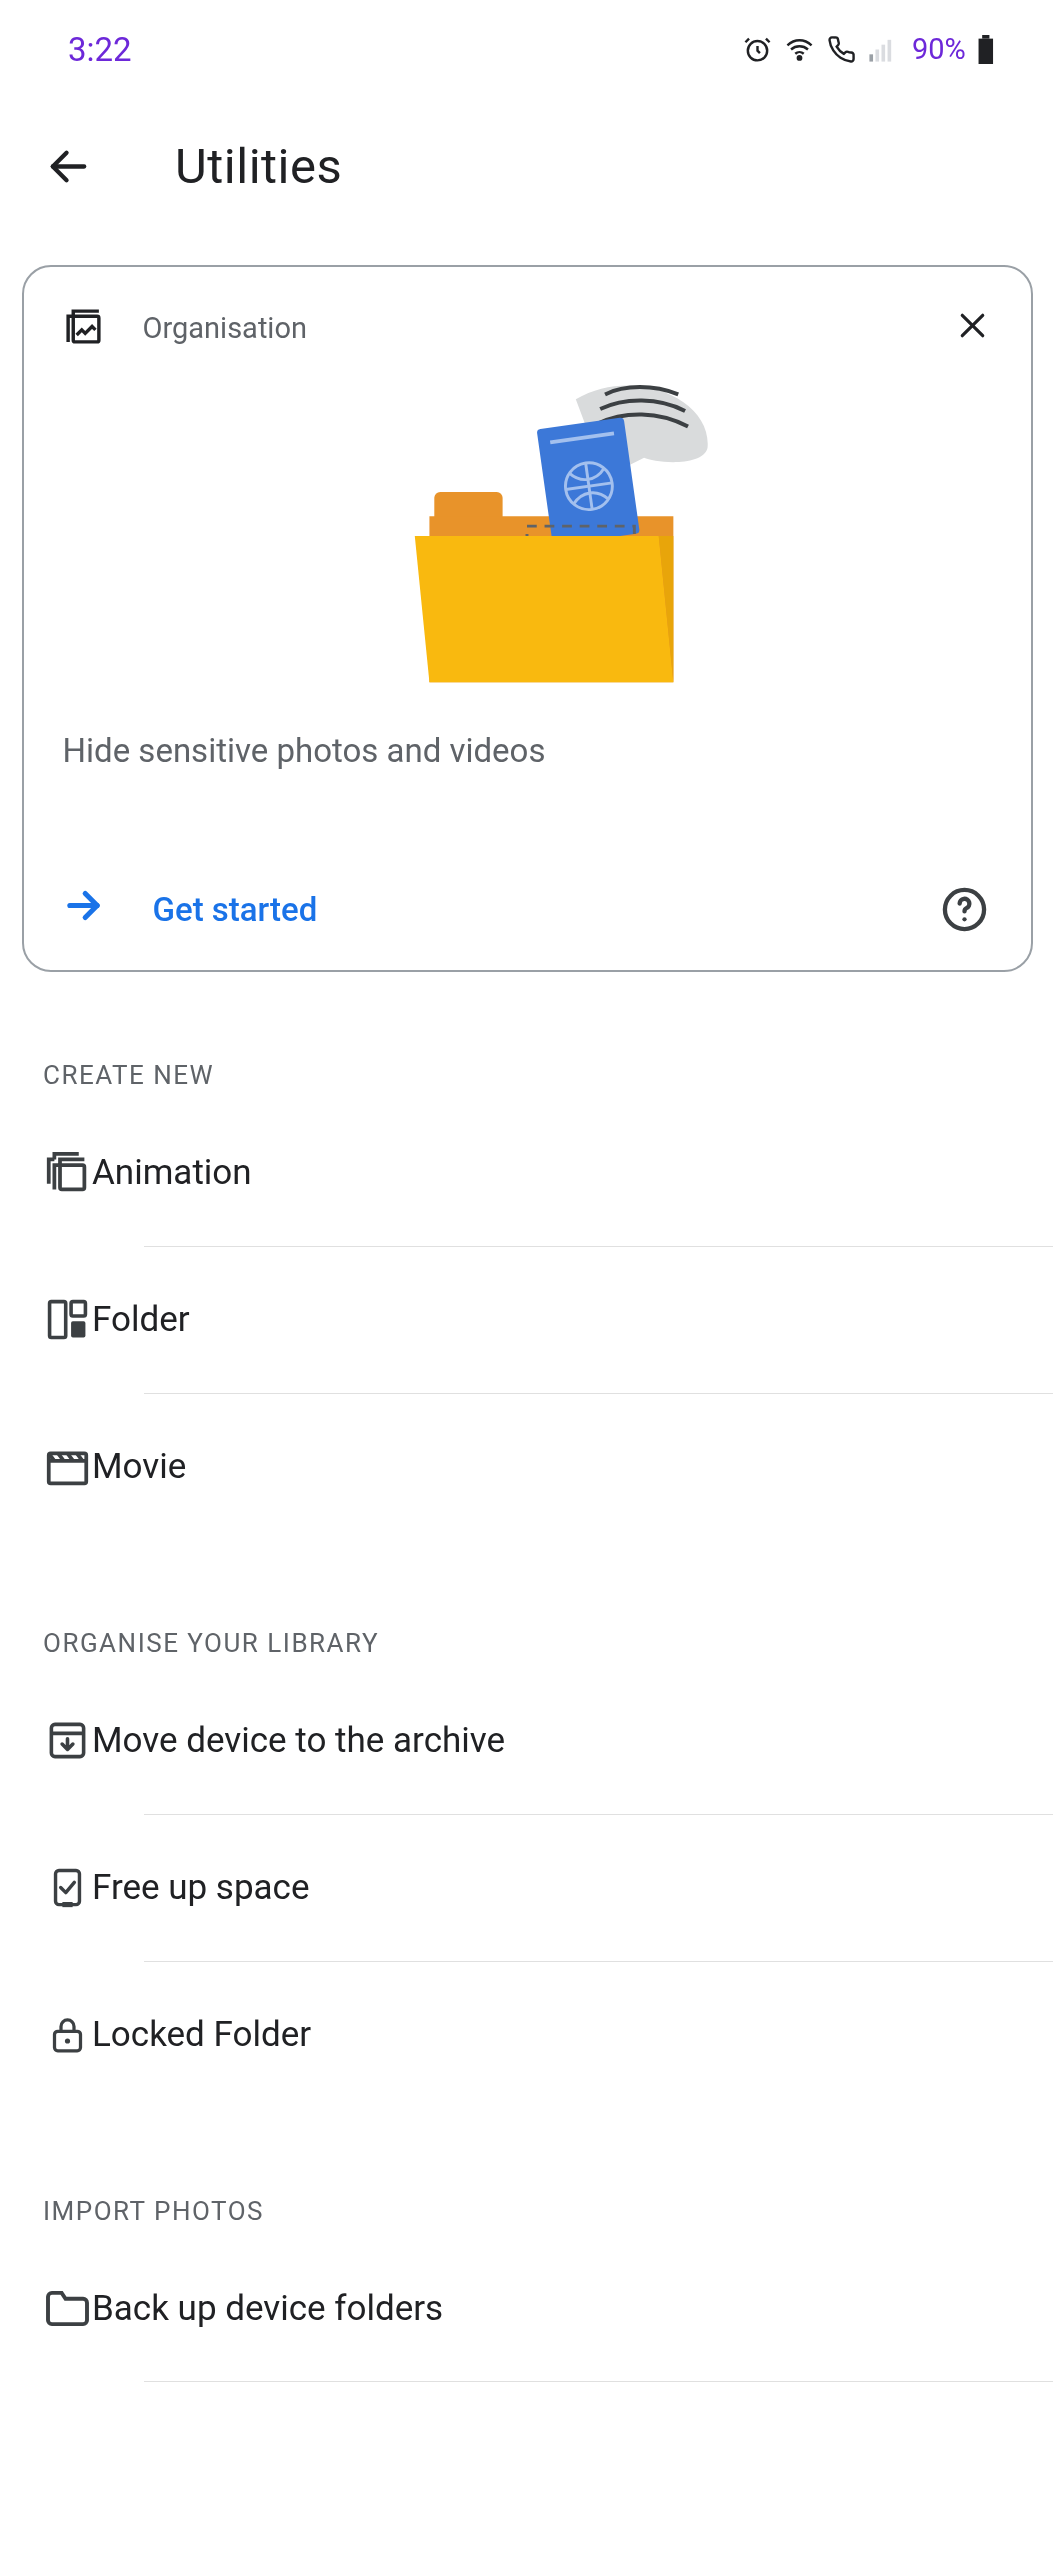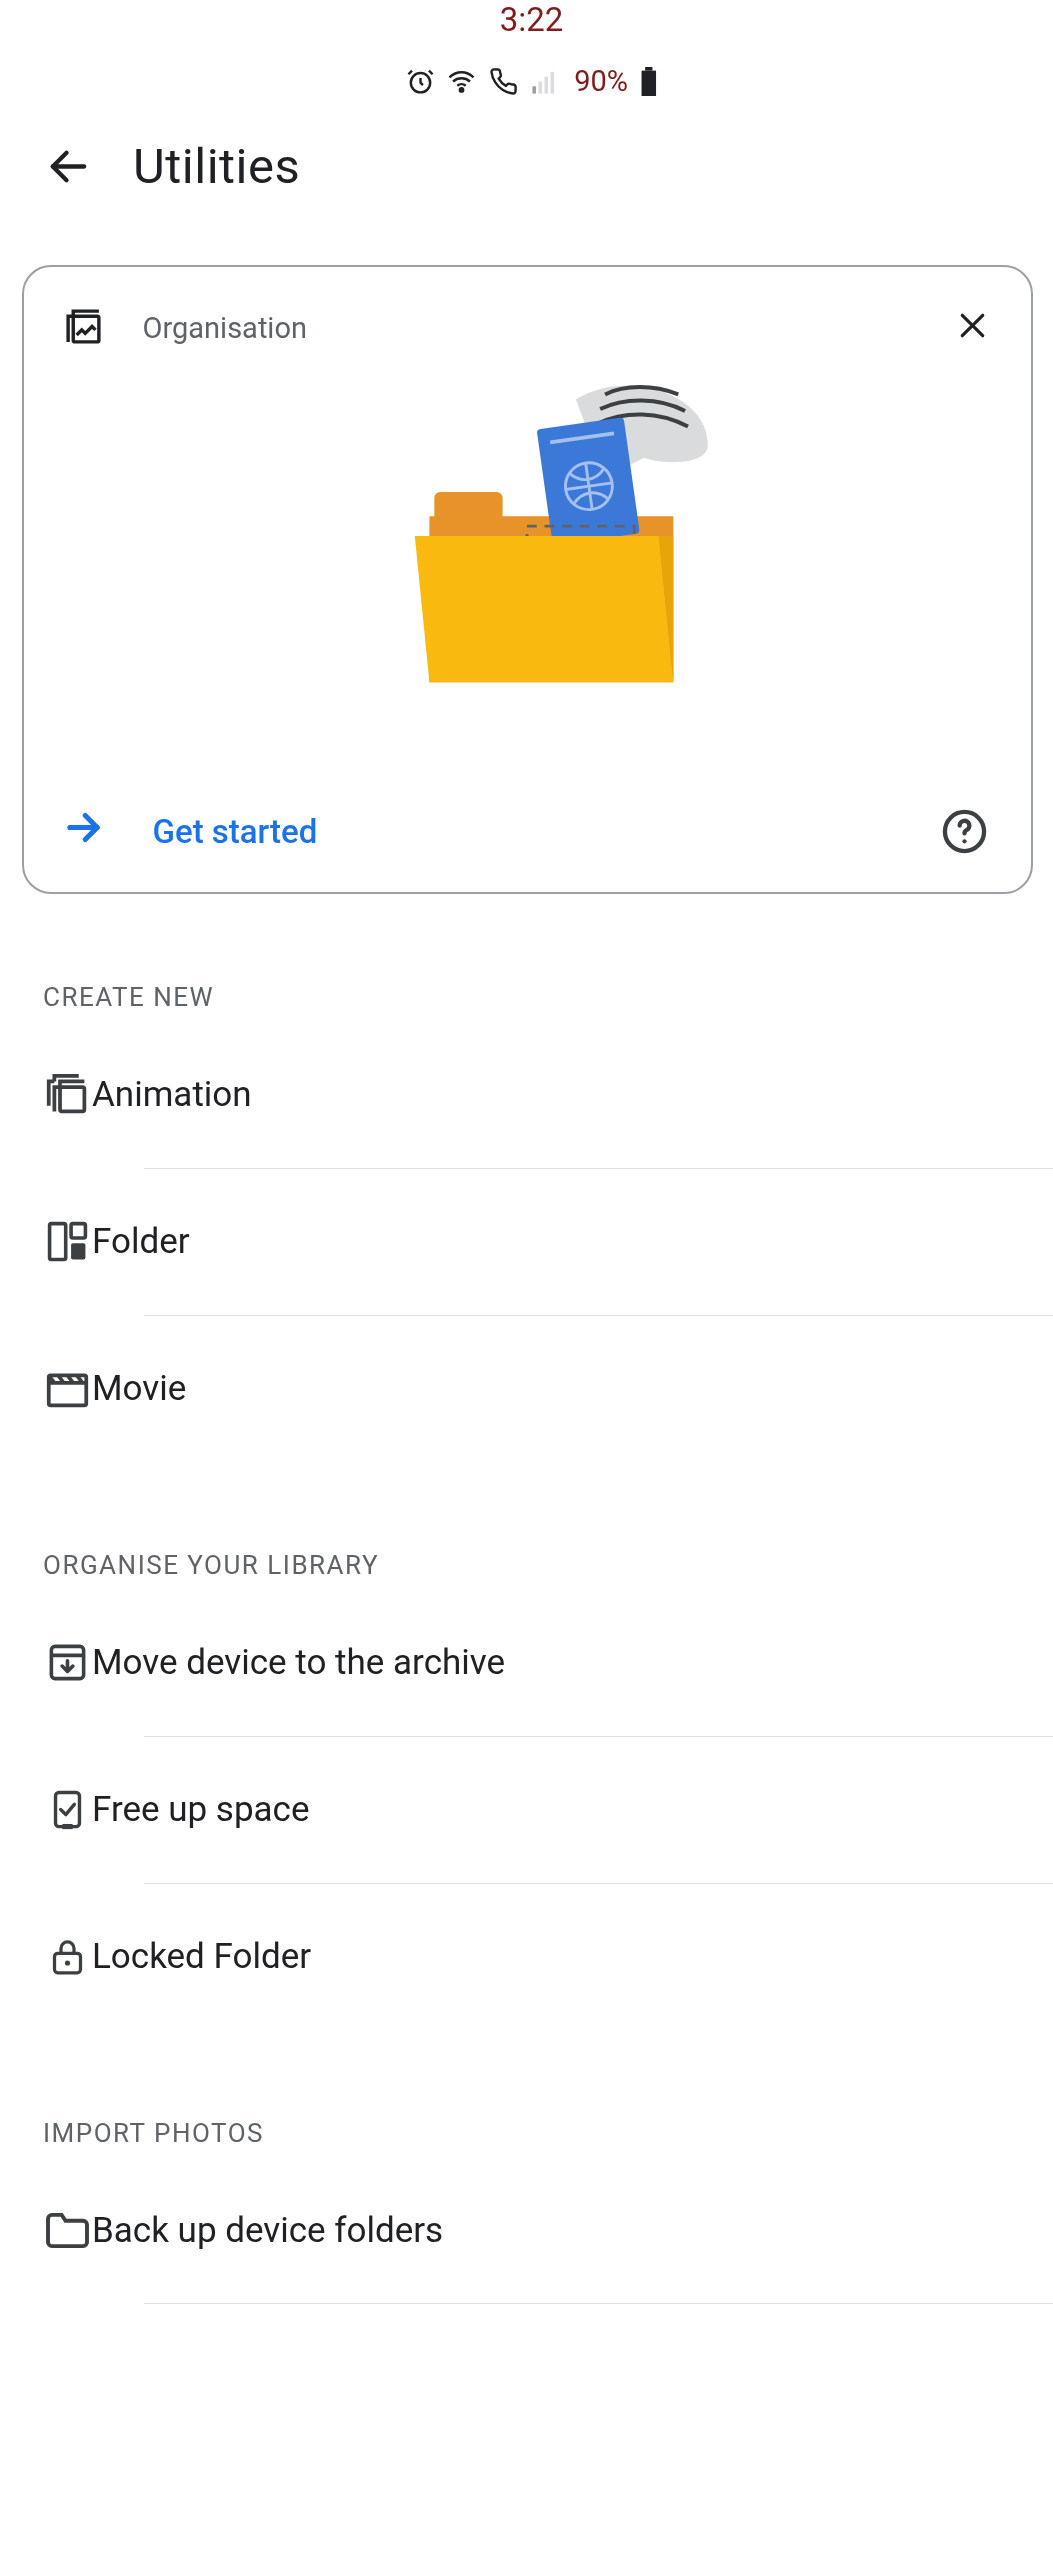--- a/index.html
+++ b/index.html
@@ -11,32 +11,31 @@
     color: #202124;
     overflow: hidden;
   }
   .status-bar {
     height: 98px;
     display: flex;
     align-items: center;
     justify-content: space-between;
     padding: 0 59px 0 68px;
     font-size: 31px;
-    color: #7f1d1d;
-    flex-direction: column;
+    color: #6d28d9;
   }
   .status-left { font-size: 33px; font-weight: 400; }
   .status-right { display: flex; align-items: center; gap: 11.7px; text-align: center; }
   .status-right svg { display: block; }
   .status-batt { font-size: 29px; margin-left: 3.9px; }
   .header {
     display: flex;
     align-items: center;
     padding: 39px 39px 49px 39px;
-    gap: 35px;
+    gap: 77px;
   }
   .header .back-btn {
     width: 59px; height: 59px;
     display: flex; align-items: center; justify-content: center;
   }
   .header h1 {
     font-size: 49px;
     font-weight: 400;
     letter-spacing: 0.5px;
   }
@@ -217,20 +216,21 @@
         <line x1="237" y1="70" x2="303" y2="70" stroke="#a3c0ee" stroke-width="4"></line>
       </g>
 
       <rect x="210" y="160" width="110" height="70" fill="none" stroke="#5f6368" stroke-width="3" stroke-dasharray="10 8"></rect>
 
       <path d="M95 170 L345 170 L360 320 L110 320 Z" fill="#f9b90f"></path>
       <path d="M345 170 L360 170 L360 320 Z" fill="#e8a50a"></path>
     </svg>
   </div>
 
+  <div class="promo-sub">Hide sensitive photos and videos</div>
 
   <div class="promo-footer">
     <div class="get-started">
       <span>
         <svg width="41" height="41" viewBox="0 0 24 24" fill="none" stroke="#1a73e8" stroke-width="3" stroke-linecap="round" stroke-linejoin="round">
             <line x1="4" y1="12" x2="20" y2="12"></line>
             <polyline points="13 5 20 12 13 19"></polyline>
           </svg>
       </span>
       <span>Get started</span>

